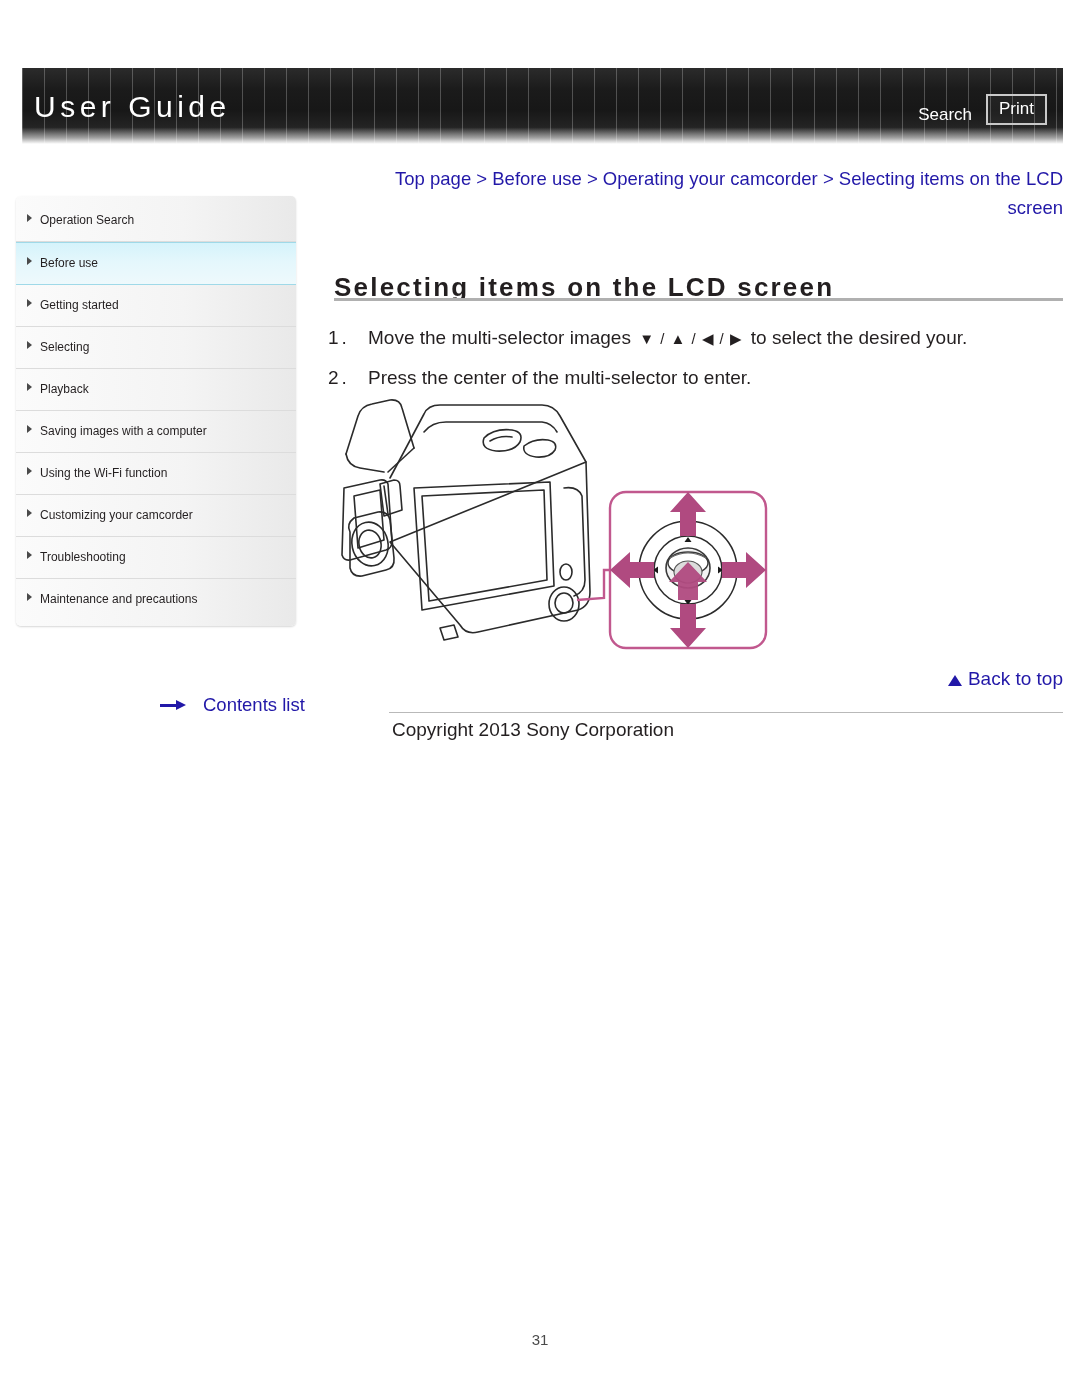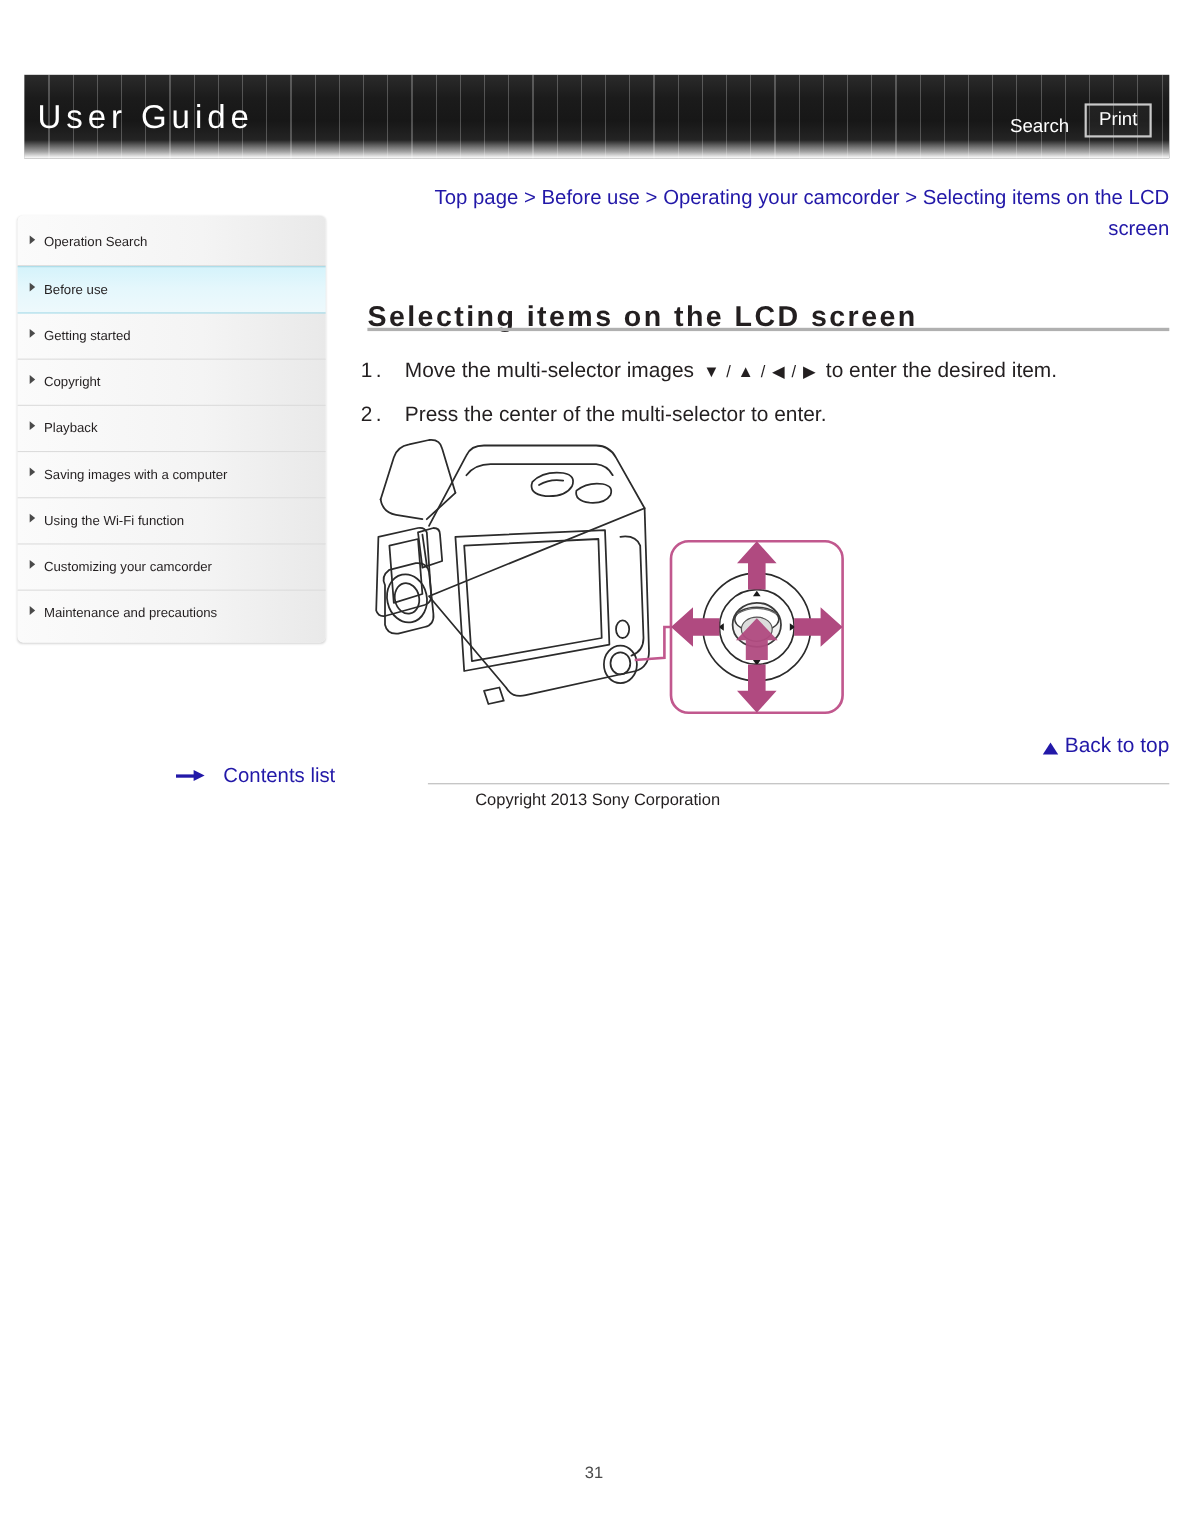--- a/index.html
+++ b/index.html
@@ -240,23 +240,22 @@
     left: 389px;
     top: 712px;
     width: 674px;
     height: 1px;
     background: #b9b9b9;
   }
   #copyright {
     position: absolute;
     left: 392px;
     top: 719px;
-    font-size: 15px;
+    font-size: 19px;
     color: #231f20;
-    margin-left: 40px;
   }
   #page-number {
     position: absolute;
     left: 0;
     top: 1331px;
     width: 1080px;
     text-align: center;
     font-size: 15px;
     color: #4a4a4a;
   }
@@ -282,56 +281,60 @@
     <div class="nav-item active">
       <span class="nav-bullet"></span>
       <span class="nav-label">Before use</span>
     </div>
     <div class="nav-item">
       <span class="nav-bullet"></span>
       <span class="nav-label">Getting started</span>
     </div>
     <div class="nav-item">
       <span class="nav-bullet"></span>
-      <span class="nav-label">Copyright</span>
+      <span class="nav-label">Selecting</span>
     </div>
     <div class="nav-item">
       <span class="nav-bullet"></span>
       <span class="nav-label">Playback</span>
     </div>
     <div class="nav-item">
       <span class="nav-bullet"></span>
       <span class="nav-label">Saving images with a computer</span>
     </div>
     <div class="nav-item">
       <span class="nav-bullet"></span>
       <span class="nav-label">Using the Wi-Fi function</span>
     </div>
     <div class="nav-item">
       <span class="nav-bullet"></span>
       <span class="nav-label">Customizing your camcorder</span>
+    </div>
+    <div class="nav-item">
+      <span class="nav-bullet"></span>
+      <span class="nav-label">Troubleshooting</span>
     </div>
     <div class="nav-item">
       <span class="nav-bullet"></span>
       <span class="nav-label">Maintenance and precautions</span>
     </div>
   </nav>
 
 <div id="contents-list-link">
   <span id="contents-arrow"></span>
   <span>Contents list</span>
 </div>
 
 <h1 id="page-heading">Selecting items on the LCD screen</h1>
 <div id="heading-rule"></div>
 
 <div id="steps">
     <div class="step">
       <span class="step-num">1.</span>
-      <span class="step-text"><span>Move the multi-selector images</span> <span class="dir-glyphs">▼ / ▲ / ◀ / ▶</span> <span>to enter the desired item.</span></span>
+      <span class="step-text"><span>Move the multi-selector images</span> <span class="dir-glyphs">▼ / ▲ / ◀ / ▶</span> <span>to select the desired your.</span></span>
     </div>
     <div class="step">
       <span class="step-num">2.</span>
       <span class="step-text"><span>Press the center of the multi-selector to enter.</span></span>
     </div>
   </div>
 
 <div id="illustration">
   <svg width="450" height="272" viewBox="0 0 450 272" xmlns="http://www.w3.org/2000/svg">
     <g fill="none" stroke="#2b2b2b" stroke-width="1.6" stroke-linejoin="round" stroke-linecap="round">

